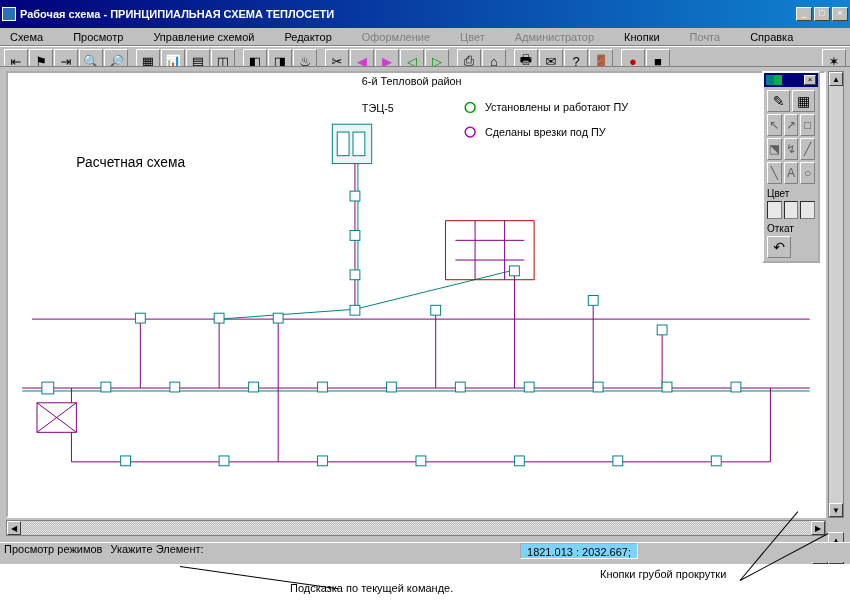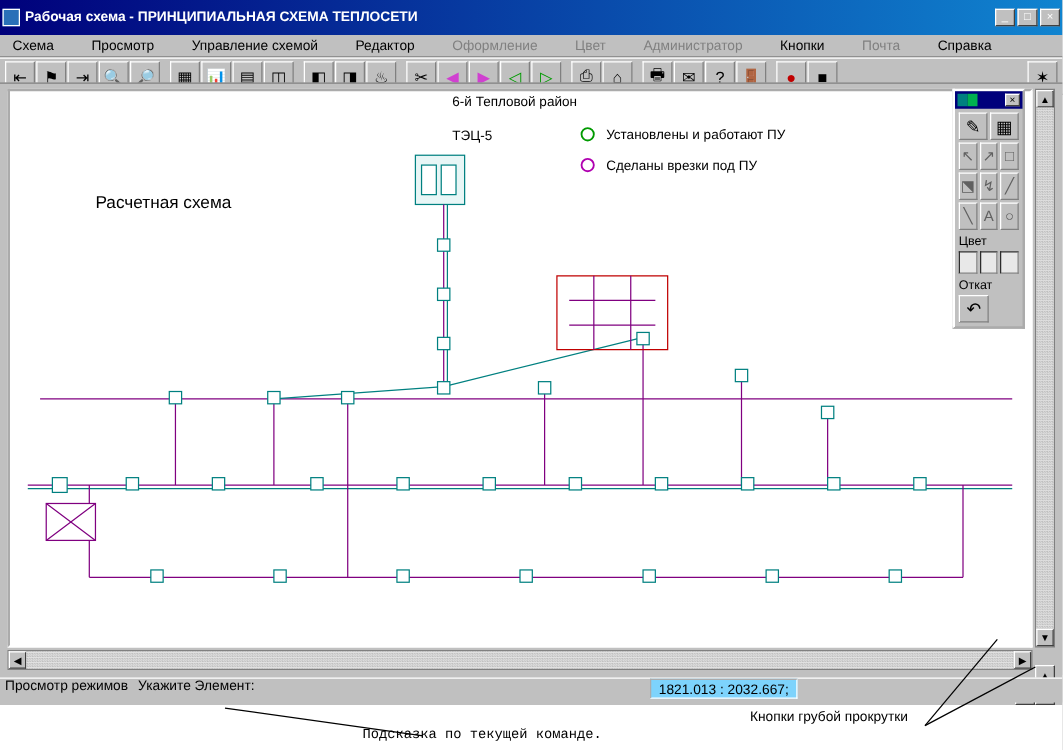--- a/index.html
+++ b/index.html
@@ -257,18 +257,18 @@
 
 <div class="status">
   <span>Просмотр режимов</span>
   <span>Укажите Элемент:</span>
   <div class="spacer"></div>
   <div class="status-cell">1821.013 : 2032.667;</div>
   <div style="width:200px"></div>
 </div>
 
 <div class="annot">
-  <div class="annot-text" style="left:290px; top:18px;font-family:Liberation Mono, monospace;">Подсказка по текущей команде.</div>
+  <div class="annot-text" style="left:290px; top:18px;">Подсказка по текущей команде.</div>
   <div class="annot-text" style="left:600px; top:4px;">Кнопки грубой прокрутки</div>
   <div class="annot-line" style="left:180px; top:2px; width:160px; transform:rotate(8deg);"></div>
   <div class="annot-line" style="left:740px; top:16px; width:100px; transform:rotate(-28deg);"></div>
   <div class="annot-line" style="left:740px; top:16px; width:90px; transform:rotate(-50deg);"></div>
 </div>
 
 </body></html>

